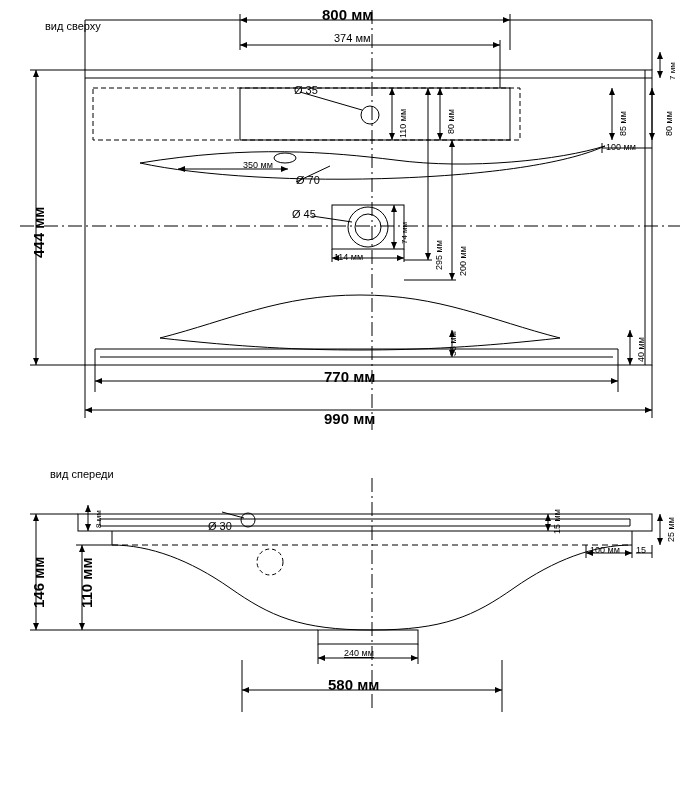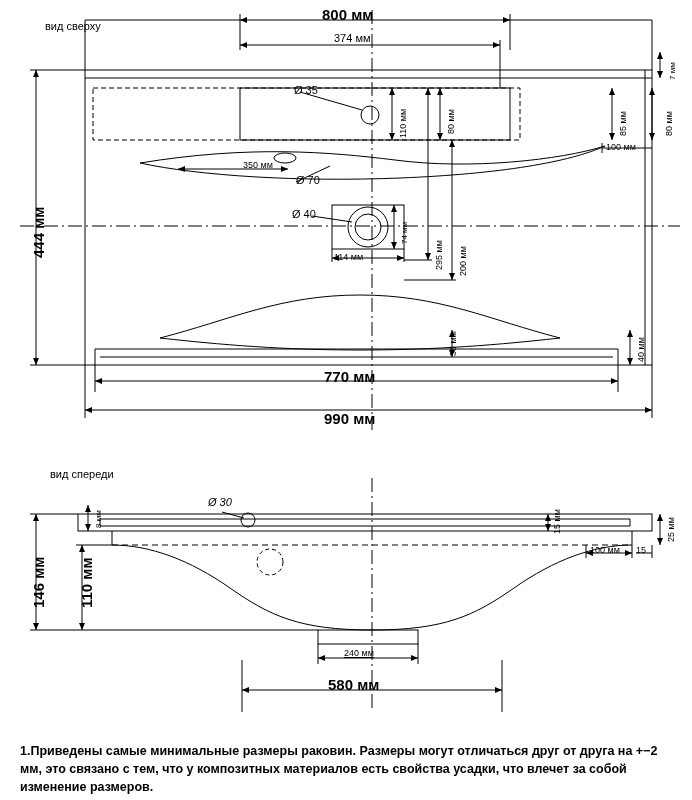--- a/index.html
+++ b/index.html
@@ -191,49 +191,48 @@
 <div class="lbl title" style="left:45px;top:20px;">вид сверху</div>
 <div class="lbl title" style="left:50px;top:468px;">вид спереди</div>
 
 <div class="lbl big" style="left:322px;top:6px;">800 мм</div>
 <div class="lbl mid" style="left:334px;top:32px;">374 мм</div>
 
 <div class="lbl big vert" style="left:30px;top:258px;">444 мм</div>
 
 <div class="lbl mid" style="left:294px;top:84px;">Ø 35</div>
 <div class="lbl mid" style="left:296px;top:174px;">Ø 70</div>
-<div class="lbl mid" style="left:292px;top:208px;">Ø 40</div>
+<div class="lbl mid" style="left:292px;top:208px;">Ø 45</div>
 
 <div class="lbl sm" style="left:196px;top:160px;margin-left:47px;">350 мм</div>
 
 <div class="lbl sm vert" style="left:398px;top:138px;">110 мм</div>
 <div class="lbl sm vert" style="left:446px;top:134px;">80 мм</div>
 <div class="lbl sm vert" style="left:618px;top:136px;">85 мм</div>
 <div class="lbl sm vert" style="left:664px;top:136px;">80 мм</div>
 <div class="lbl xs vert" style="left:668px;top:80px;">7 мм</div>
 <div class="lbl sm" style="left:606px;top:142px;">100 мм</div>
 
 <div class="lbl sm" style="left:334px;top:252px;">114 мм</div>
 <div class="lbl xs vert" style="left:400px;top:244px;">74 мм</div>
 <div class="lbl sm vert" style="left:434px;top:270px;">295 мм</div>
 <div class="lbl sm vert" style="left:458px;top:276px;">200 мм</div>
 <div class="lbl sm vert" style="left:448px;top:356px;">36 мм</div>
 <div class="lbl sm vert" style="left:636px;top:362px;">40 мм</div>
 
 <div class="lbl big" style="left:324px;top:368px;">770 мм</div>
 <div class="lbl big" style="left:324px;top:410px;">990 мм</div>
 
-<div class="lbl mid" style="left:208px;top:496px;font-style:italic;">Ø 30</div>
+<div class="lbl mid" style="left:208px;top:520px;">Ø 30</div>
 
 <div class="lbl big vert" style="left:30px;top:608px;">146 мм</div>
 <div class="lbl big vert" style="left:78px;top:608px;">110 мм</div>
 <div class="lbl xs vert" style="left:94px;top:528px;">8 мм</div>
 <div class="lbl sm vert" style="left:552px;top:534px;">15 мм</div>
 <div class="lbl sm vert" style="left:666px;top:542px;">25 мм</div>
 <div class="lbl sm" style="left:590px;top:545px;">100 мм</div>
 <div class="lbl sm" style="left:636px;top:545px;text-align:right;">15</div>
 
 <div class="lbl sm" style="left:344px;top:648px;text-decoration:underline;">240 мм</div>
 <div class="lbl big" style="left:328px;top:676px;">580 мм</div>
 
-<div class="note">1.Приведены самые минимальные размеры раковин. Размеры могут отличаться друг от друга на +−2 мм, это связано с тем, что у композитных материалов есть свойства усадки, что влечет за собой изменение размеров.</div>
 
 </div>
 
 </body></html>

